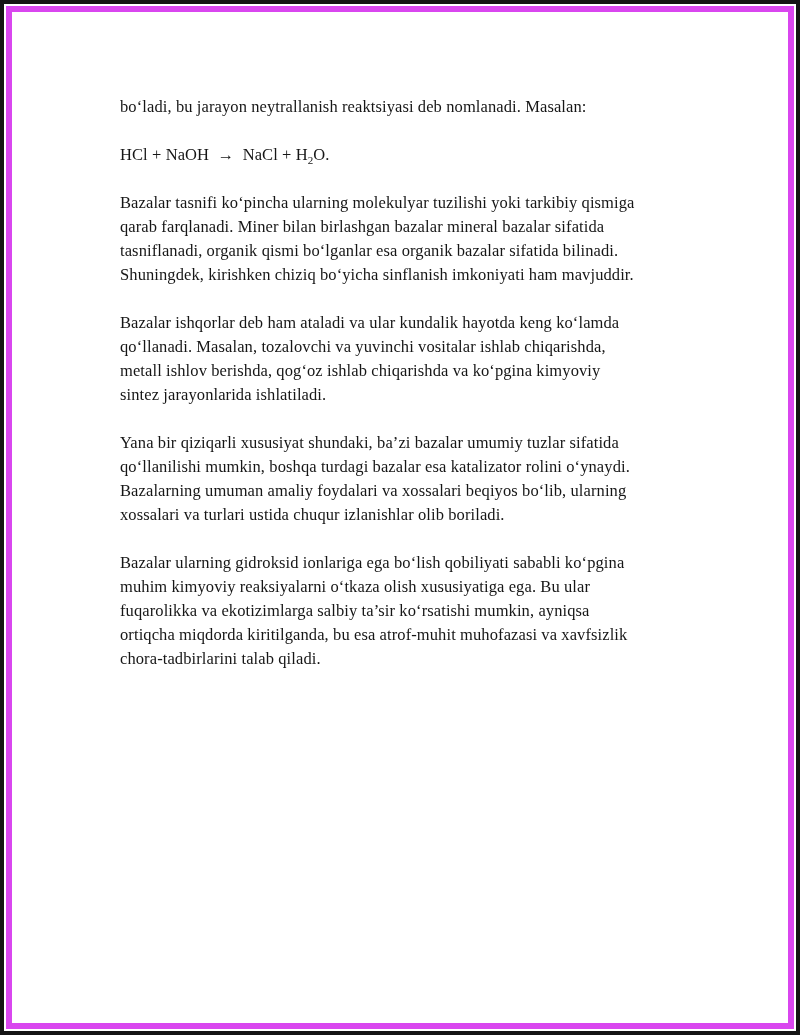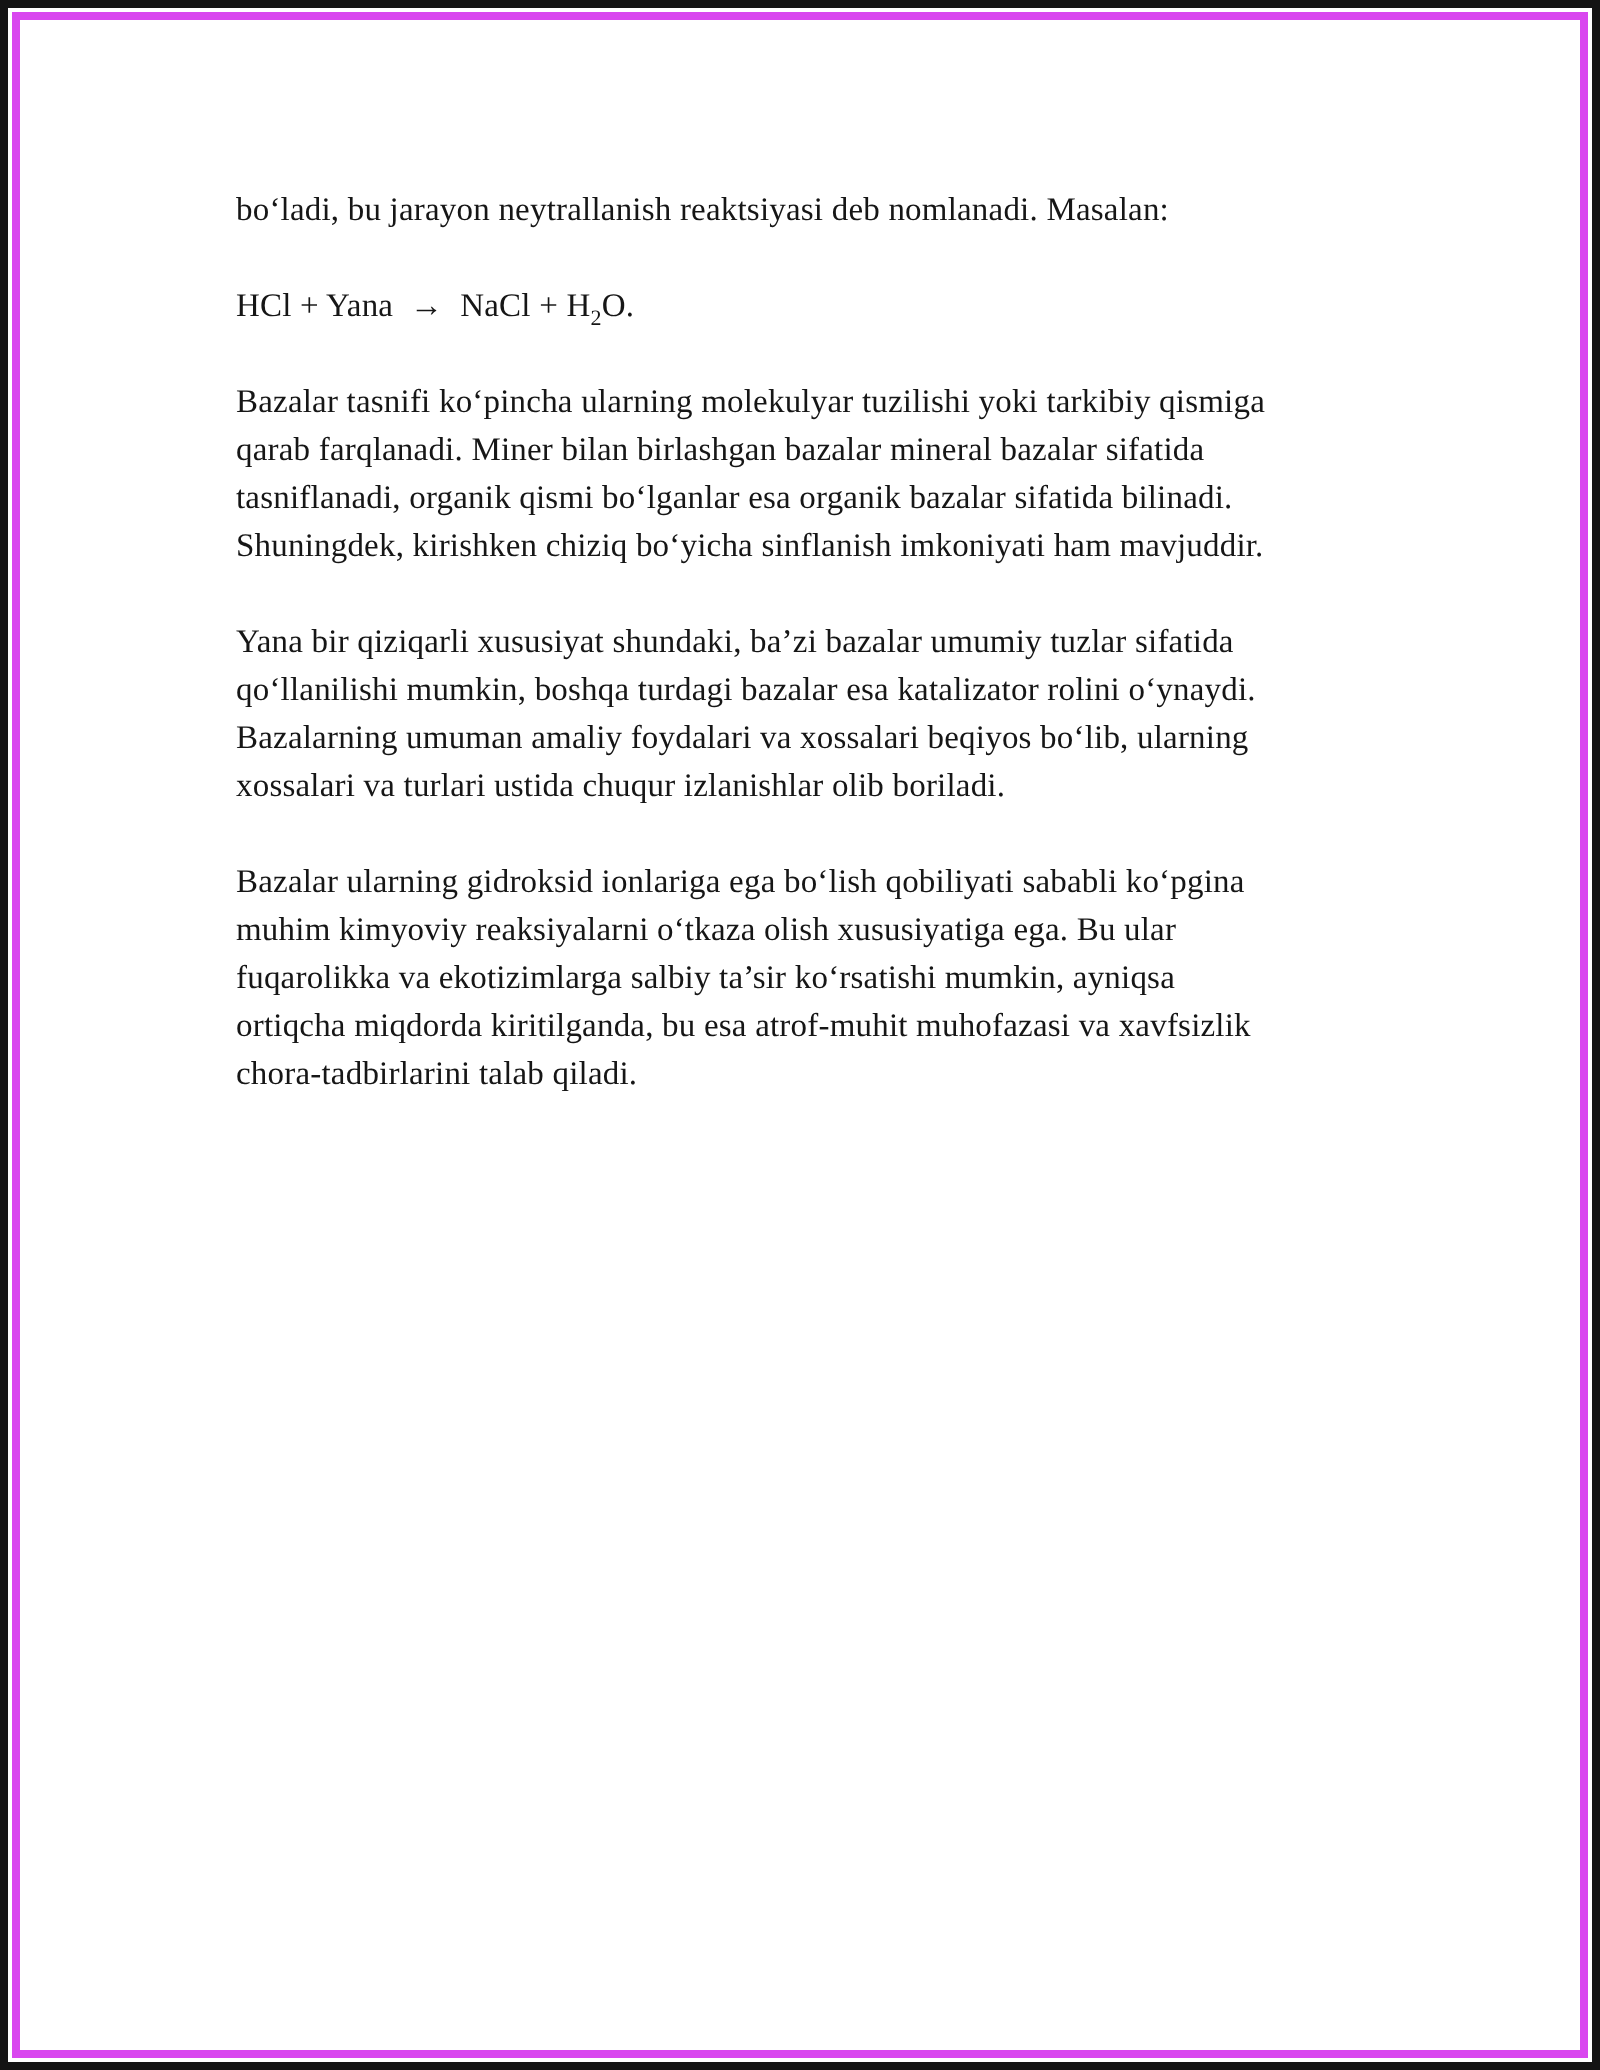--- a/index.html
+++ b/index.html
@@ -19,21 +19,21 @@
     inset: 0;
     box-sizing: border-box;
     border: 4px solid #141414;
     padding: 2px;
     background: #ffffff;
   }
   .inner-frame {
     width: 100%;
     height: 100%;
     box-sizing: border-box;
-    border: 4px solid #d946ef;
+    border: 6px solid #d946ef;
     position: relative;
     background: #ffffff;
   }
   .content {
     position: absolute;
     left: 108px;
     top: 83px;
     width: 620px;
   }
   .para {
@@ -50,27 +50,31 @@
 </style>
 </head>
 <body>
 
 <div class="page-frame">
   <div class="inner-frame">
     <div class="content">
 
       <p class="para">bo‘ladi, bu jarayon neytrallanish reaktsiyasi deb nomlanadi. Masalan:</p>
 
-      <p class="para equation"><span>HCl + Yana  →  NaCl + H</span><sub>2</sub><span>O.</span></p>
+      <p class="para equation"><span>HCl + NaOH  →  NaCl + H</span><sub>2</sub><span>O.</span></p>
 
       <p class="para">Bazalar tasnifi ko‘pincha ularning molekulyar tuzilishi yoki tarkibiy qismiga
 qarab farqlanadi. Miner bilan birlashgan bazalar mineral bazalar sifatida
 tasniflanadi, organik qismi bo‘lganlar esa organik bazalar sifatida bilinadi.
 Shuningdek, kirishken chiziq bo‘yicha sinflanish imkoniyati ham mavjuddir.</p>
 
+      <p class="para">Bazalar ishqorlar deb ham ataladi va ular kundalik hayotda keng ko‘lamda
+qo‘llanadi. Masalan, tozalovchi va yuvinchi vositalar ishlab chiqarishda,
+metall ishlov berishda, qog‘oz ishlab chiqarishda va ko‘pgina kimyoviy
+sintez jarayonlarida ishlatiladi.</p>
 
       <p class="para">Yana bir qiziqarli xususiyat shundaki, ba’zi bazalar umumiy tuzlar sifatida
 qo‘llanilishi mumkin, boshqa turdagi bazalar esa katalizator rolini o‘ynaydi.
 Bazalarning umuman amaliy foydalari va xossalari beqiyos bo‘lib, ularning
 xossalari va turlari ustida chuqur izlanishlar olib boriladi.</p>
 
       <p class="para">Bazalar ularning gidroksid ionlariga ega bo‘lish qobiliyati sababli ko‘pgina
 muhim kimyoviy reaksiyalarni o‘tkaza olish xususiyatiga ega. Bu ular
 fuqarolikka va ekotizimlarga salbiy ta’sir ko‘rsatishi mumkin, ayniqsa
 ortiqcha miqdorda kiritilganda, bu esa atrof-muhit muhofazasi va xavfsizlik

